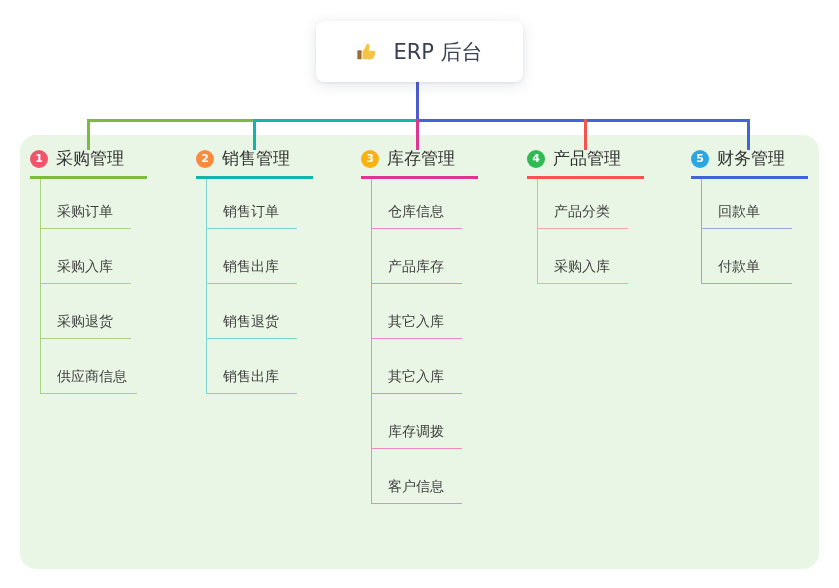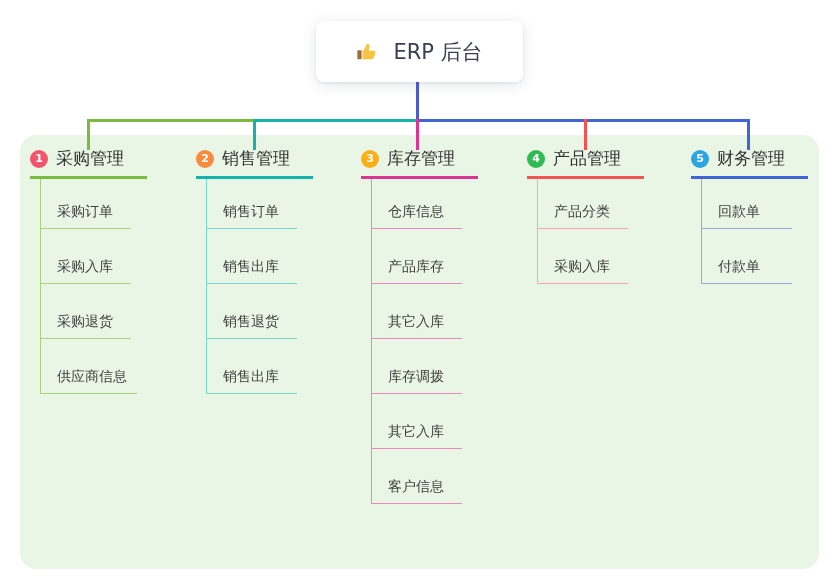--- a/index.html
+++ b/index.html
@@ -116,22 +116,22 @@
 
   <div class="branch p3 b3">
     <div class="branch-head">
       <span class="badge">3</span>
       <span>库存管理</span>
     </div>
     <ul class="children">
       <li>仓库信息</li>
       <li>产品库存</li>
       <li>其它入库</li>
+      <li>其它入库</li>
       <li>库存调拨</li>
-      <li>其它入库</li>
       <li>客户信息</li>
     </ul>
   </div>
 
   <div class="branch p4 b4">
     <div class="branch-head">
       <span class="badge">4</span>
       <span>产品管理</span>
     </div>
     <ul class="children">

